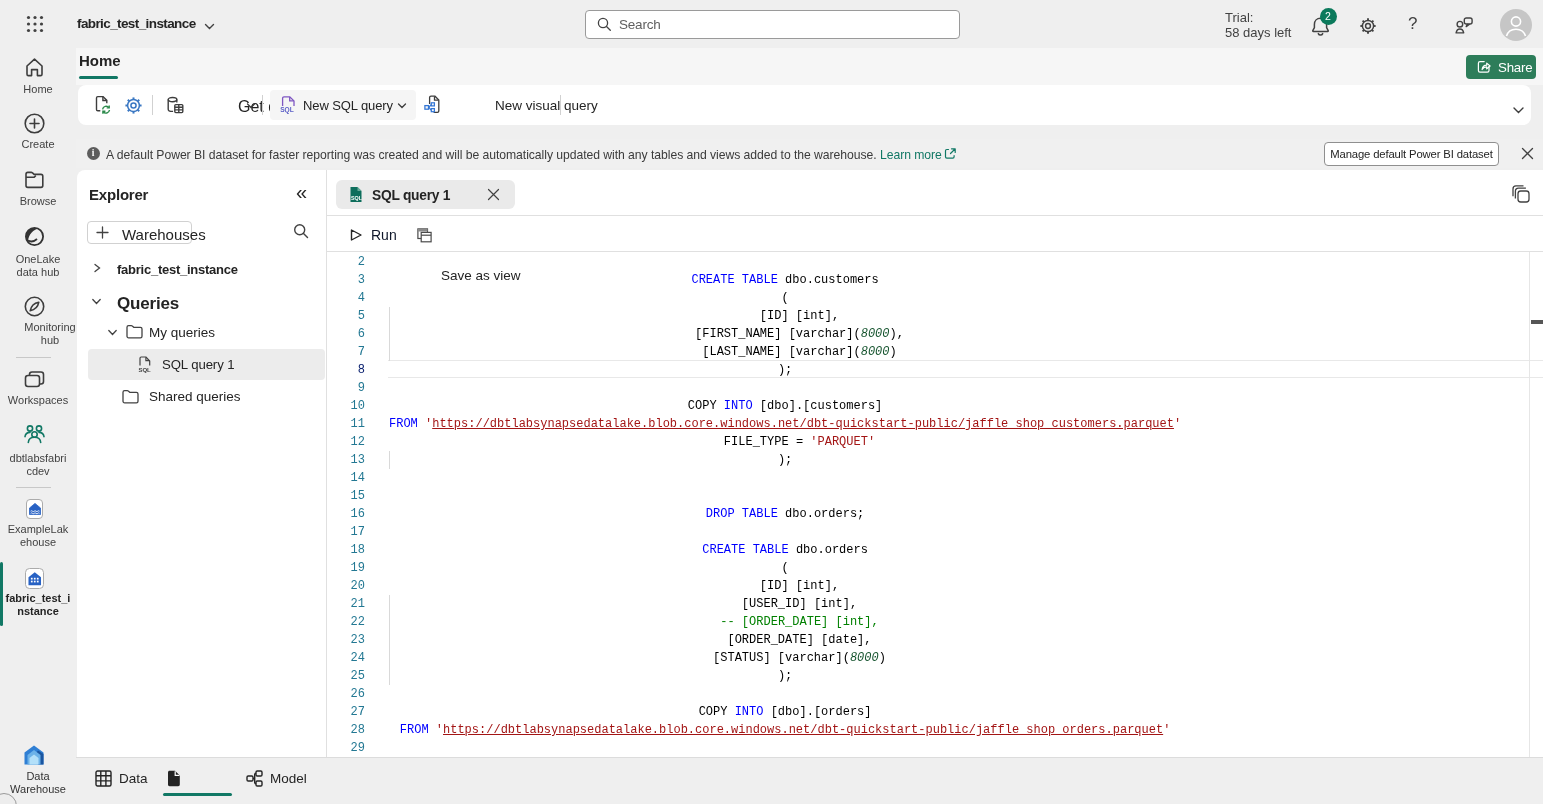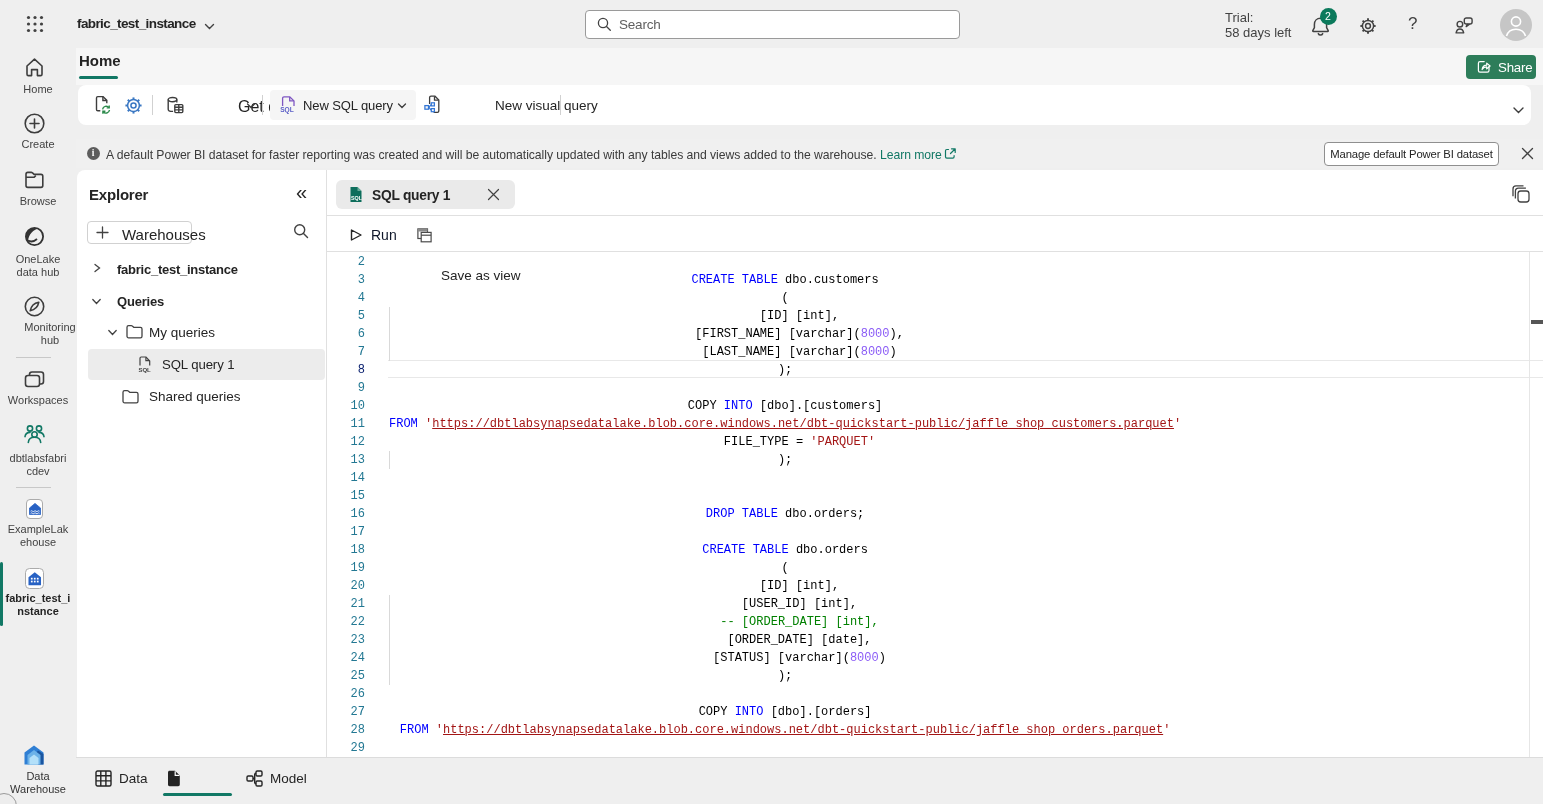--- a/index.html
+++ b/index.html
@@ -6,21 +6,21 @@
   html,body { width:1543px; height:804px; overflow:hidden; }
   body { font-family:"Liberation Sans",sans-serif; background:#efefef; position:relative; color:#242424; }
   .abs { position:absolute; }
   svg { display:block; }
   .lbl { font-size:11px; color:#424242; text-align:center; width:76px; left:0; line-height:13.4px; }
   .sep { width:1px; height:20px; background:#d1d1d1; }
   .mono { font-family:"Liberation Mono",monospace; font-size:12px; line-height:18px;text-align:center; }
   .mono > div { white-space:pre; height:18px; }
   .k { color:#0000ff; }
   .s { color:#a31515; }
-  .nm { color:#8b5cf6; }
+  .nm { color:#14532d;font-style:italic; }
   .cm { color:#008000; }
   .u { text-decoration:underline; }
 </style>
 </head>
 <body>
 
 <div class="abs" style="left:0;top:0;width:1543px;height:48px;background:#efefef;"></div>
 
 <svg class="abs" style="left:26px;top:15px" width="18" height="18" viewBox="0 0 18 18" fill="#424242">
   <circle cx="2.5" cy="2.5" r="1.6"></circle>
@@ -268,21 +268,21 @@
     <path d="M10.5 10.5 L14.5 14.5" stroke-linecap="round"></path>
   </svg>
 
 <svg class="abs" style="left:92px;top:263px" width="10" height="10" viewBox="0 0 10 10" fill="none" stroke="#424242" stroke-width="1.3" stroke-linecap="round">
     <path d="M3 1.5 L7.5 5 L3 8.5"></path>
   </svg>
 <div class="abs" style="left:117px;top:261.5px;font-size:13px;font-weight:bold;letter-spacing:-0.25px;color:#242424;">fabric_test_instance</div>
 <svg class="abs" style="left:91px;top:296px" width="11" height="11" viewBox="0 0 11 11" fill="none" stroke="#424242" stroke-width="1.3" stroke-linecap="round">
     <path d="M1.8 3.5 L5.5 7.5 L9.2 3.5"></path>
   </svg>
-<div class="abs" style="left:117px;top:293.5px;font-size:13px;font-weight:bold;letter-spacing:-0.2px;color:#242424;">Queries</div>
+<div class="abs" style="left:117px;top:293.5px;font-size:17px;font-weight:bold;letter-spacing:-0.2px;color:#242424;">Queries</div>
 <svg class="abs" style="left:107px;top:327px" width="11" height="11" viewBox="0 0 11 11" fill="none" stroke="#424242" stroke-width="1.3" stroke-linecap="round">
     <path d="M1.8 3.5 L5.5 7.5 L9.2 3.5"></path>
   </svg>
 <svg class="abs" style="left:126px;top:324px" width="17" height="15" viewBox="0 0 17 15" fill="none" stroke="#424242" stroke-width="1.3" stroke-linejoin="round">
   <path d="M1 3.2 c0-.9.7-1.6 1.6-1.6 h2.6 c.4 0 .8.15 1.1.45 L7.7 3.3 h6.7 c.9 0 1.6.7 1.6 1.6 v7.3 c0 .9-.7 1.6-1.6 1.6 H2.6 c-.9 0-1.6-.7-1.6-1.6 z"></path>
 </svg>
 <div class="abs" style="left:149px;top:325px;font-size:13.5px;color:#242424;">My queries</div>
 <div class="abs" style="left:88px;top:348.5px;width:237px;height:31px;background:#ececec;border-radius:4px;"></div>
 <svg class="abs" style="left:138px;top:356px" width="14" height="17" viewBox="0 0 14 17" fill="none">
   <path d="M11.7 9.5 V5 L8 1 H3.2 c-.7 0-1.2.5-1.2 1.2 V9.5" stroke="#424242" stroke-width="1.2"></path>

